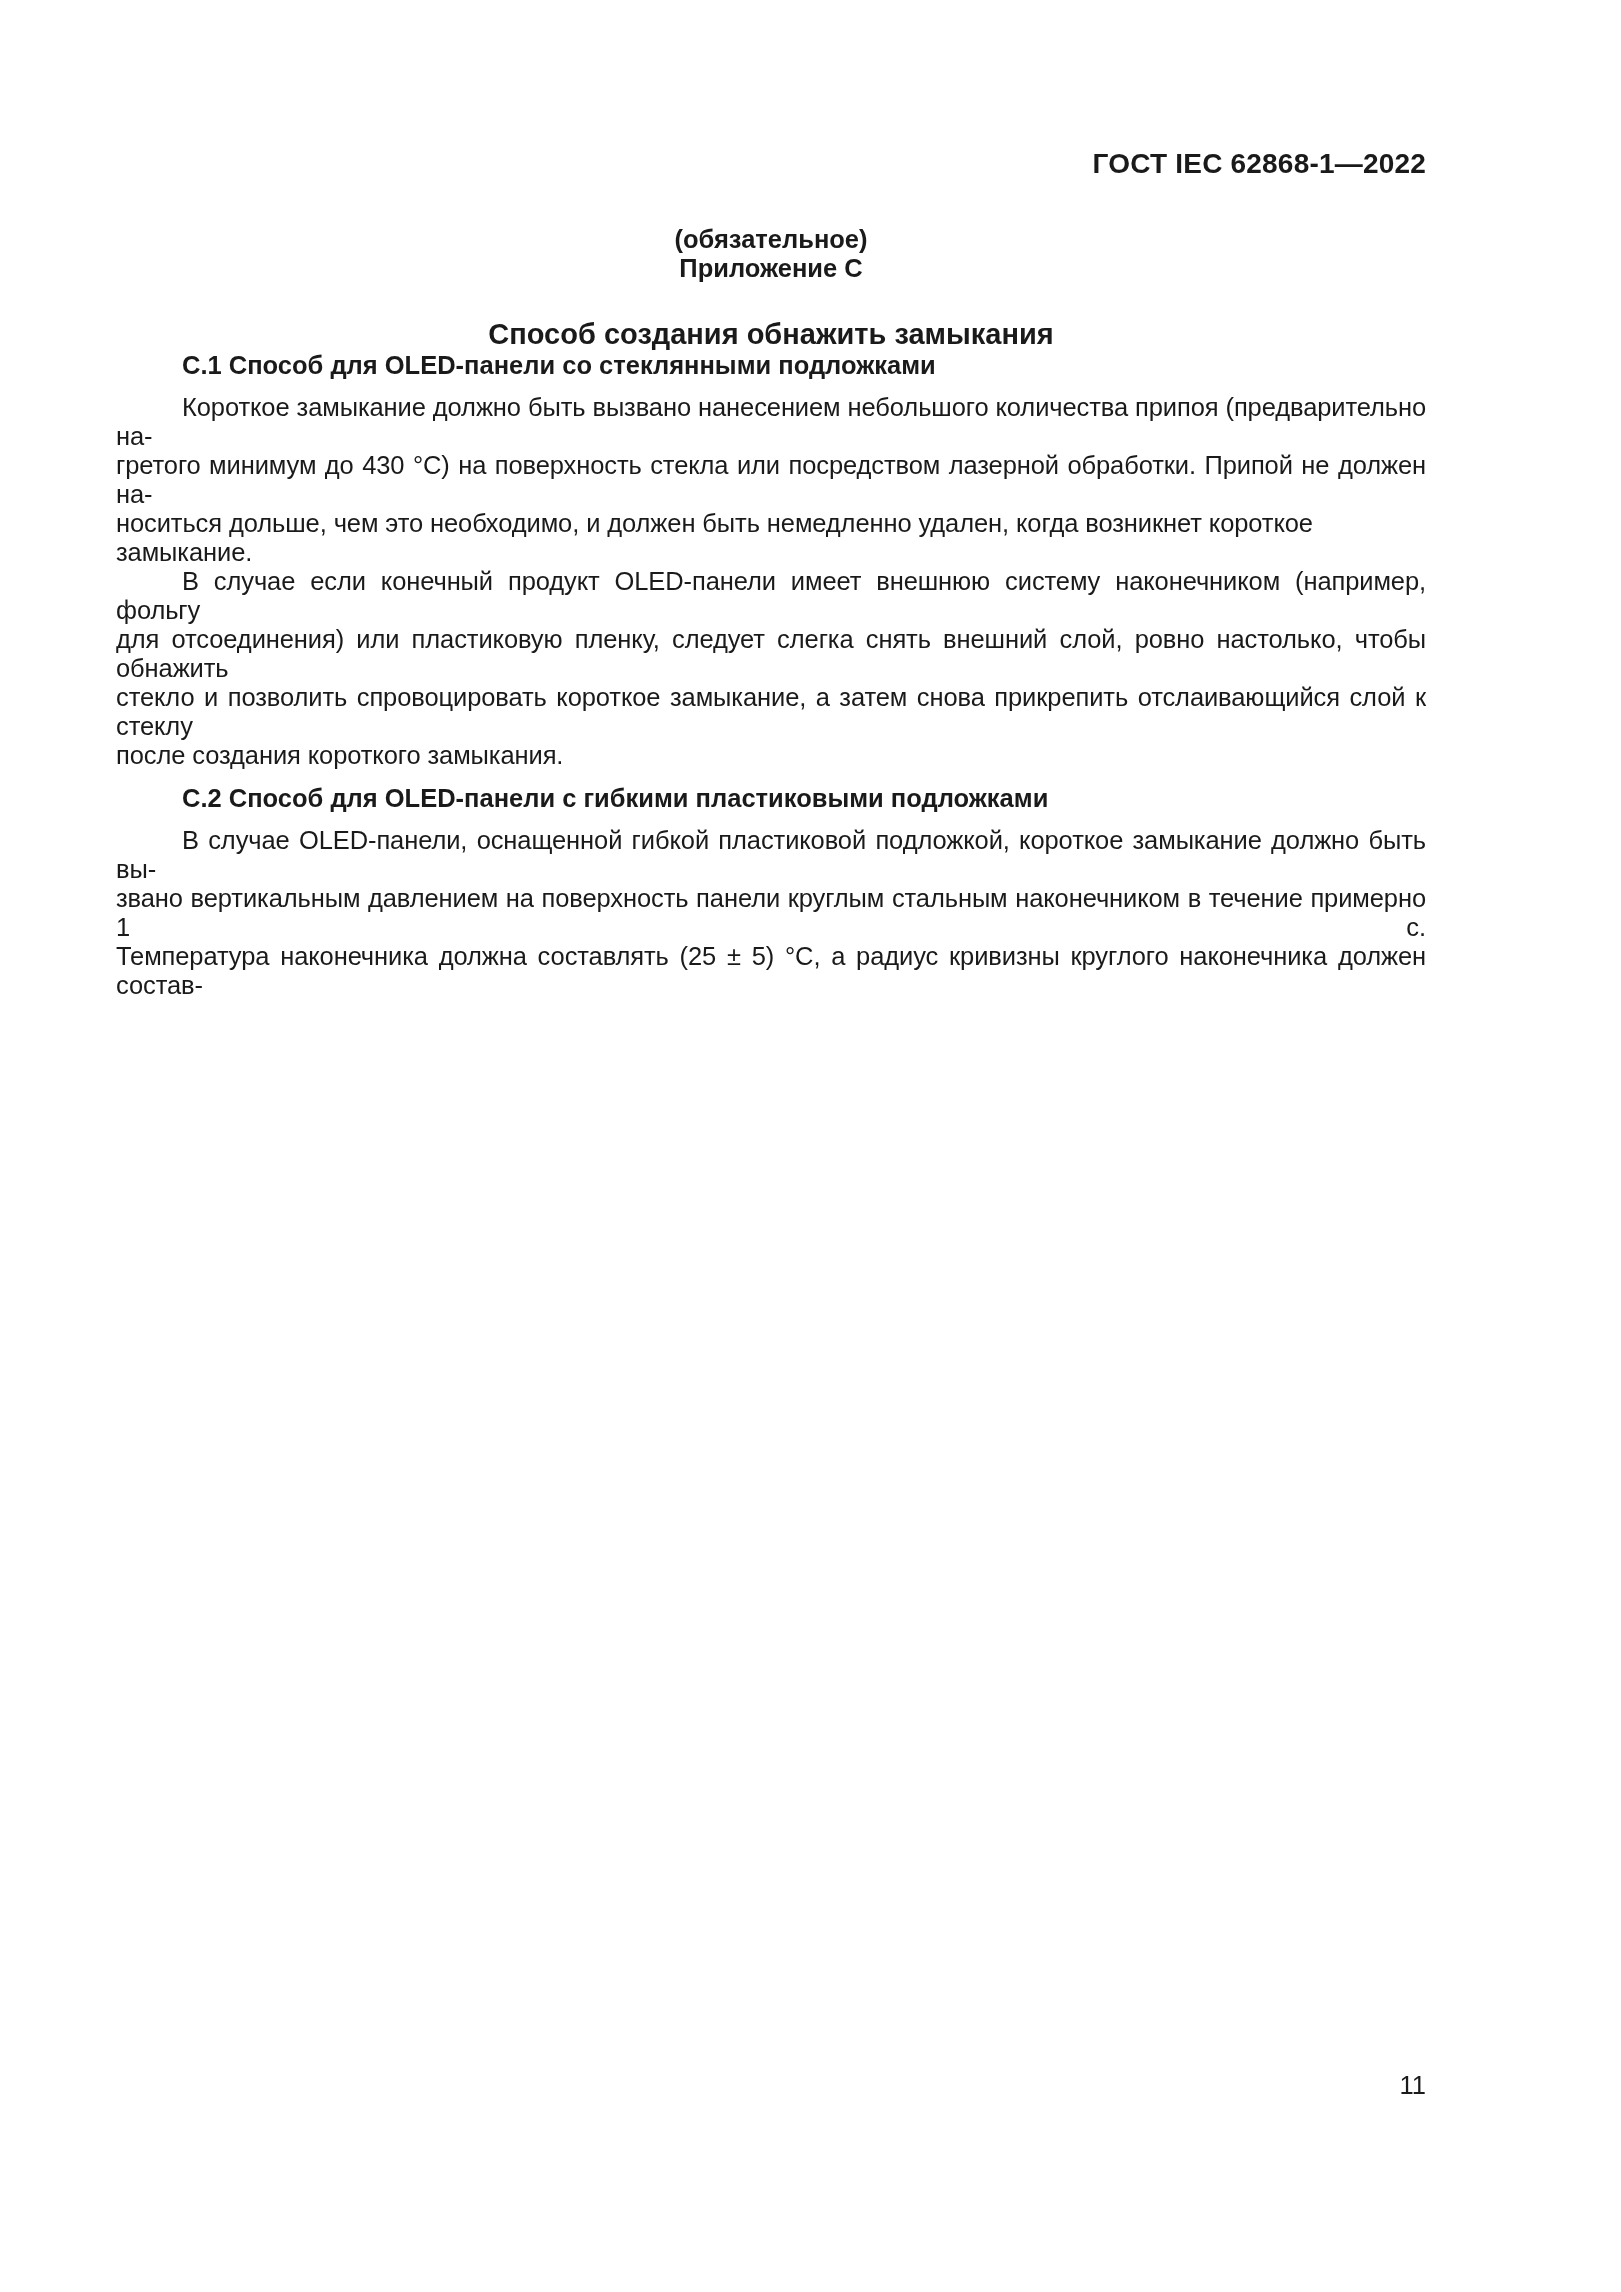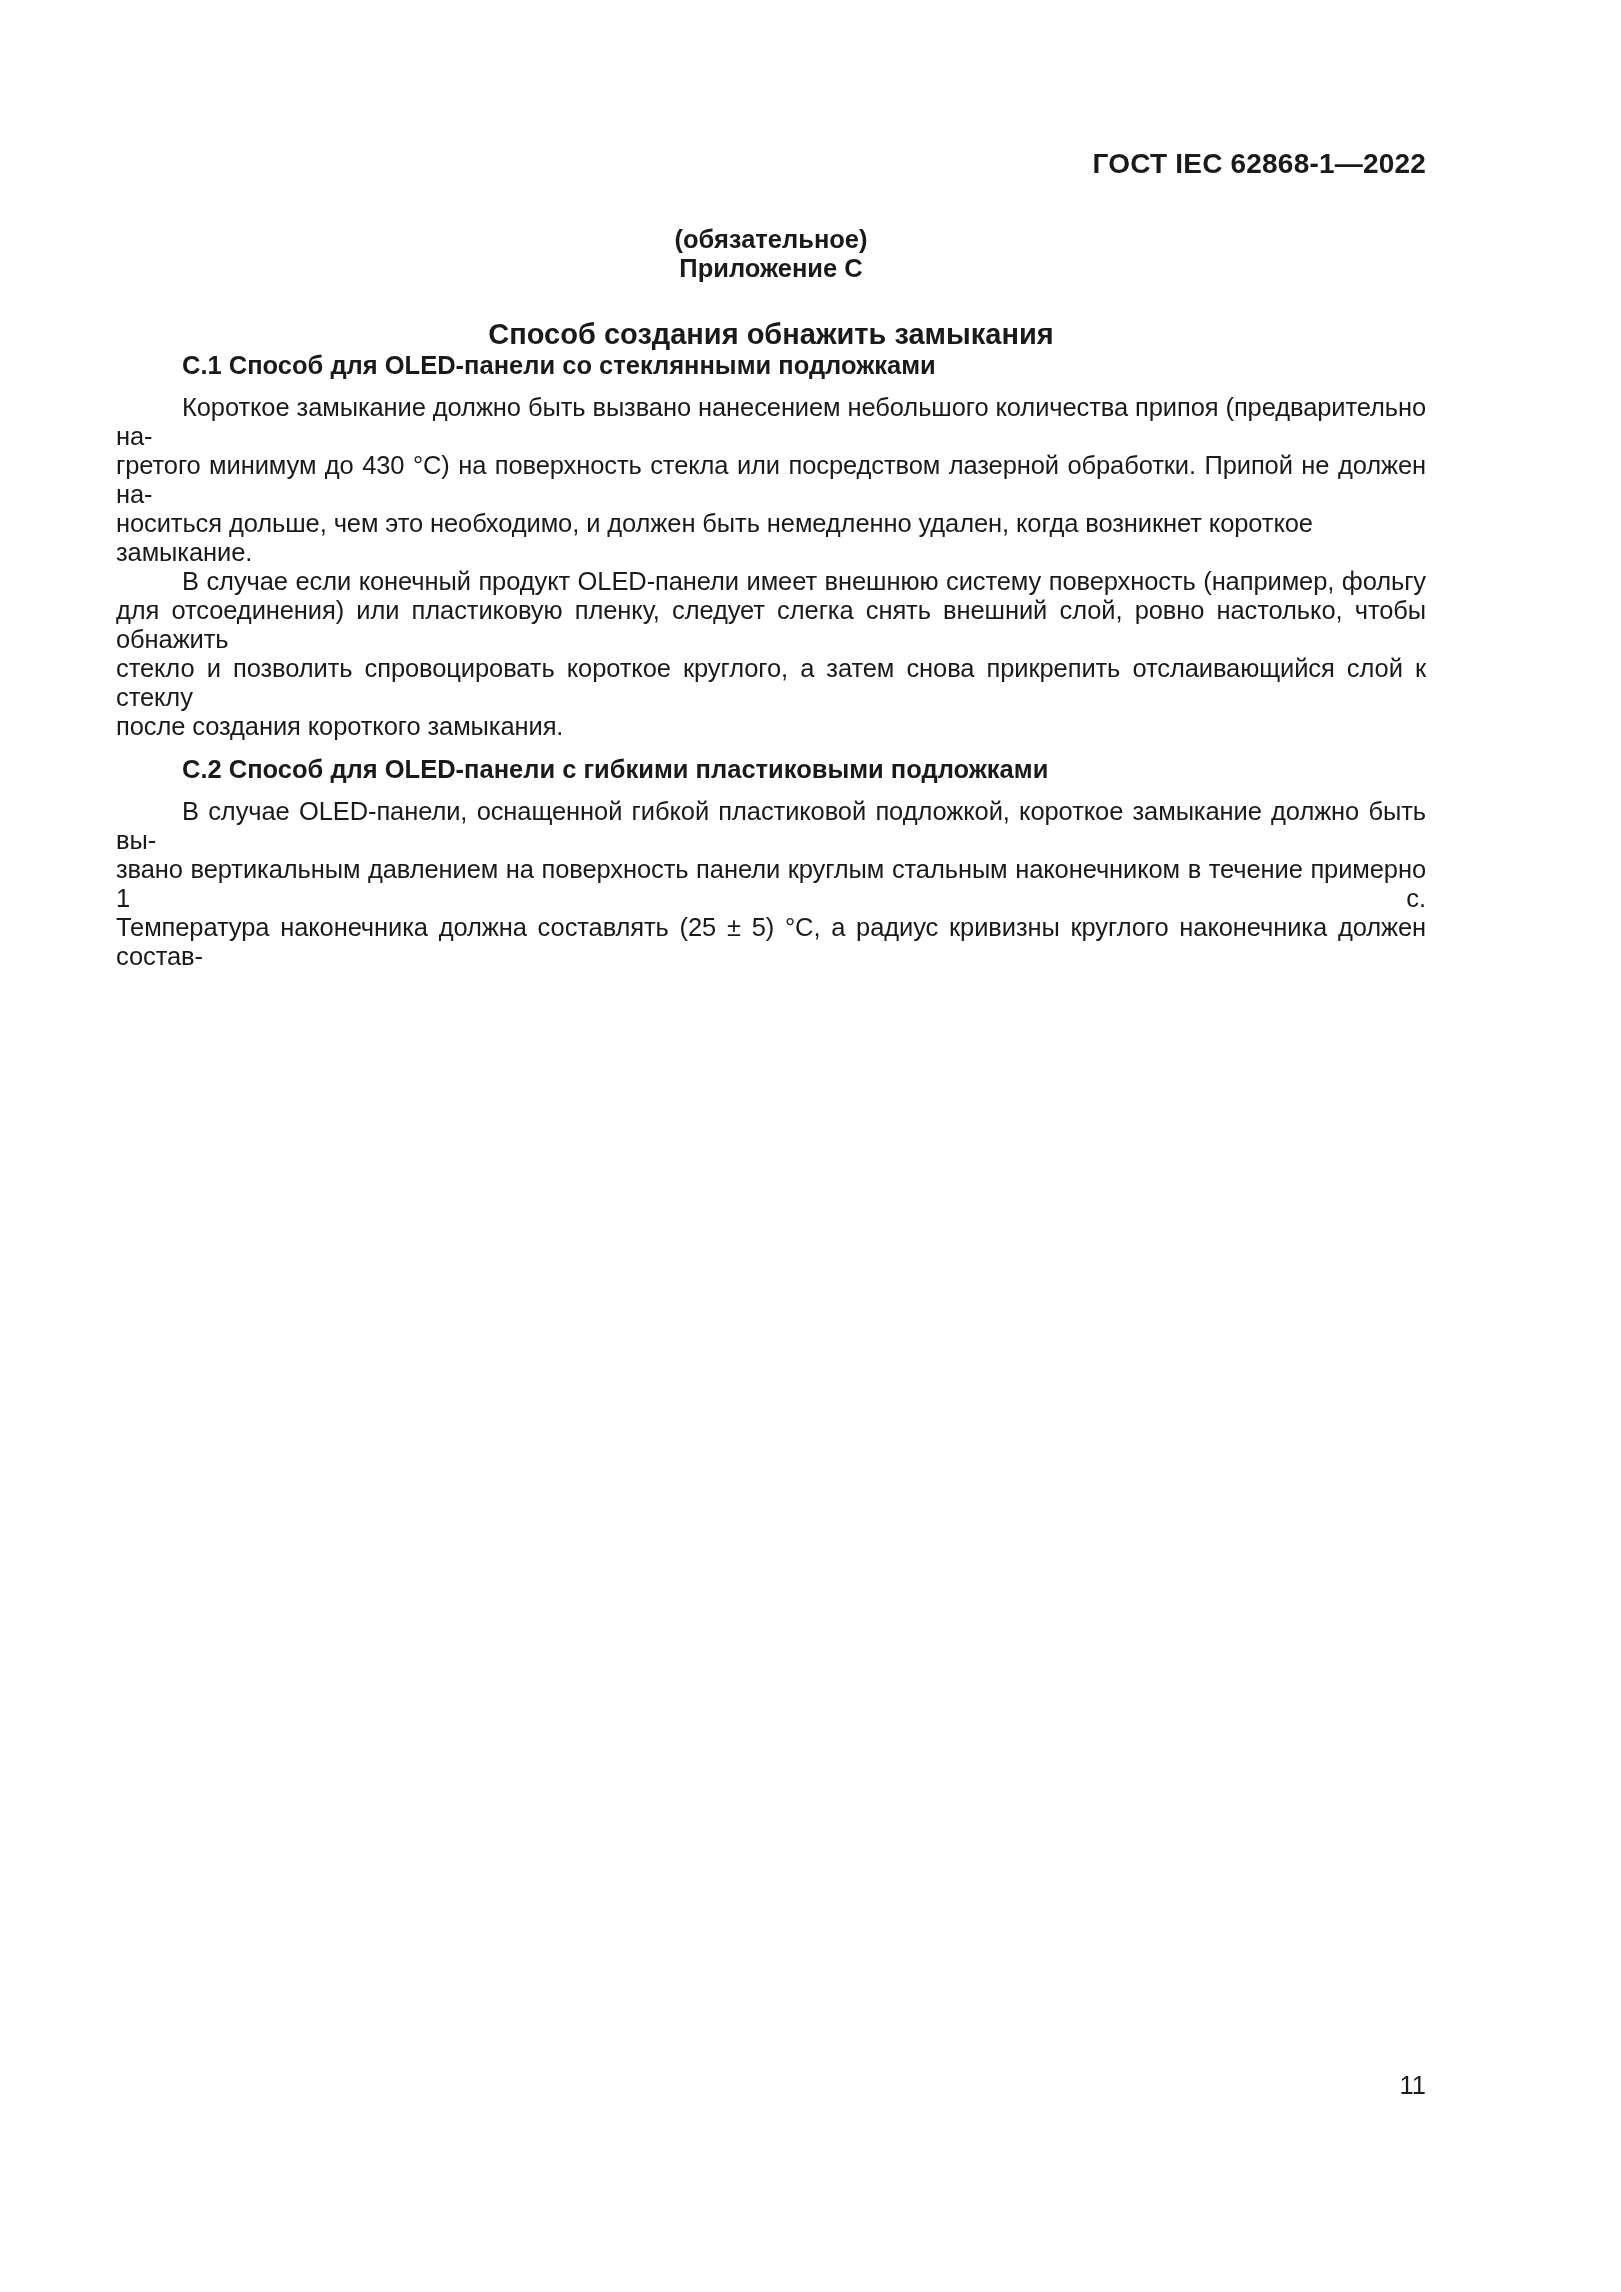--- a/index.html
+++ b/index.html
@@ -99,23 +99,23 @@
 
     <div class="sec-heading">С.1 Способ для OLED-панели со стеклянными подложками</div>
 
     <div class="para">
       <div class="line first just">Короткое замыкание должно быть вызвано нанесением небольшого количества припоя (предварительно на-</div>
       <div class="line">гретого минимум до 430 °С) на поверхность стекла или посредством лазерной обработки. Припой не должен на-</div>
       <div class="line last">носиться дольше, чем это необходимо, и должен быть немедленно удален, когда возникнет короткое замыкание.</div>
     </div>
 
     <div class="para">
-      <div class="line first">В случае если конечный продукт OLED-панели имеет внешнюю систему поверхность (например, фольгу</div>
+      <div class="line first">В случае если конечный продукт OLED-панели имеет внешнюю систему наконечником (например, фольгу</div>
       <div class="line">для отсоединения) или пластиковую пленку, следует слегка снять внешний слой, ровно настолько, чтобы обнажить</div>
-      <div class="line">стекло и позволить спровоцировать короткое круглого, а затем снова прикрепить отслаивающийся слой к стеклу</div>
+      <div class="line">стекло и позволить спровоцировать короткое замыкание, а затем снова прикрепить отслаивающийся слой к стеклу</div>
       <div class="line last">после создания короткого замыкания.</div>
     </div>
 
     <div class="sec-heading second">С.2 Способ для OLED-панели с гибкими пластиковыми подложками</div>
 
     <div class="para">
       <div class="line first">В случае OLED-панели, оснащенной гибкой пластиковой подложкой, короткое замыкание должно быть вы-</div>
       <div class="line">звано вертикальным давлением на поверхность панели круглым стальным наконечником в течение примерно 1 с.</div>
       <div class="line">Температура наконечника должна составлять (25 ± 5) °С, а радиус кривизны круглого наконечника должен состав-</div>
     </div>

